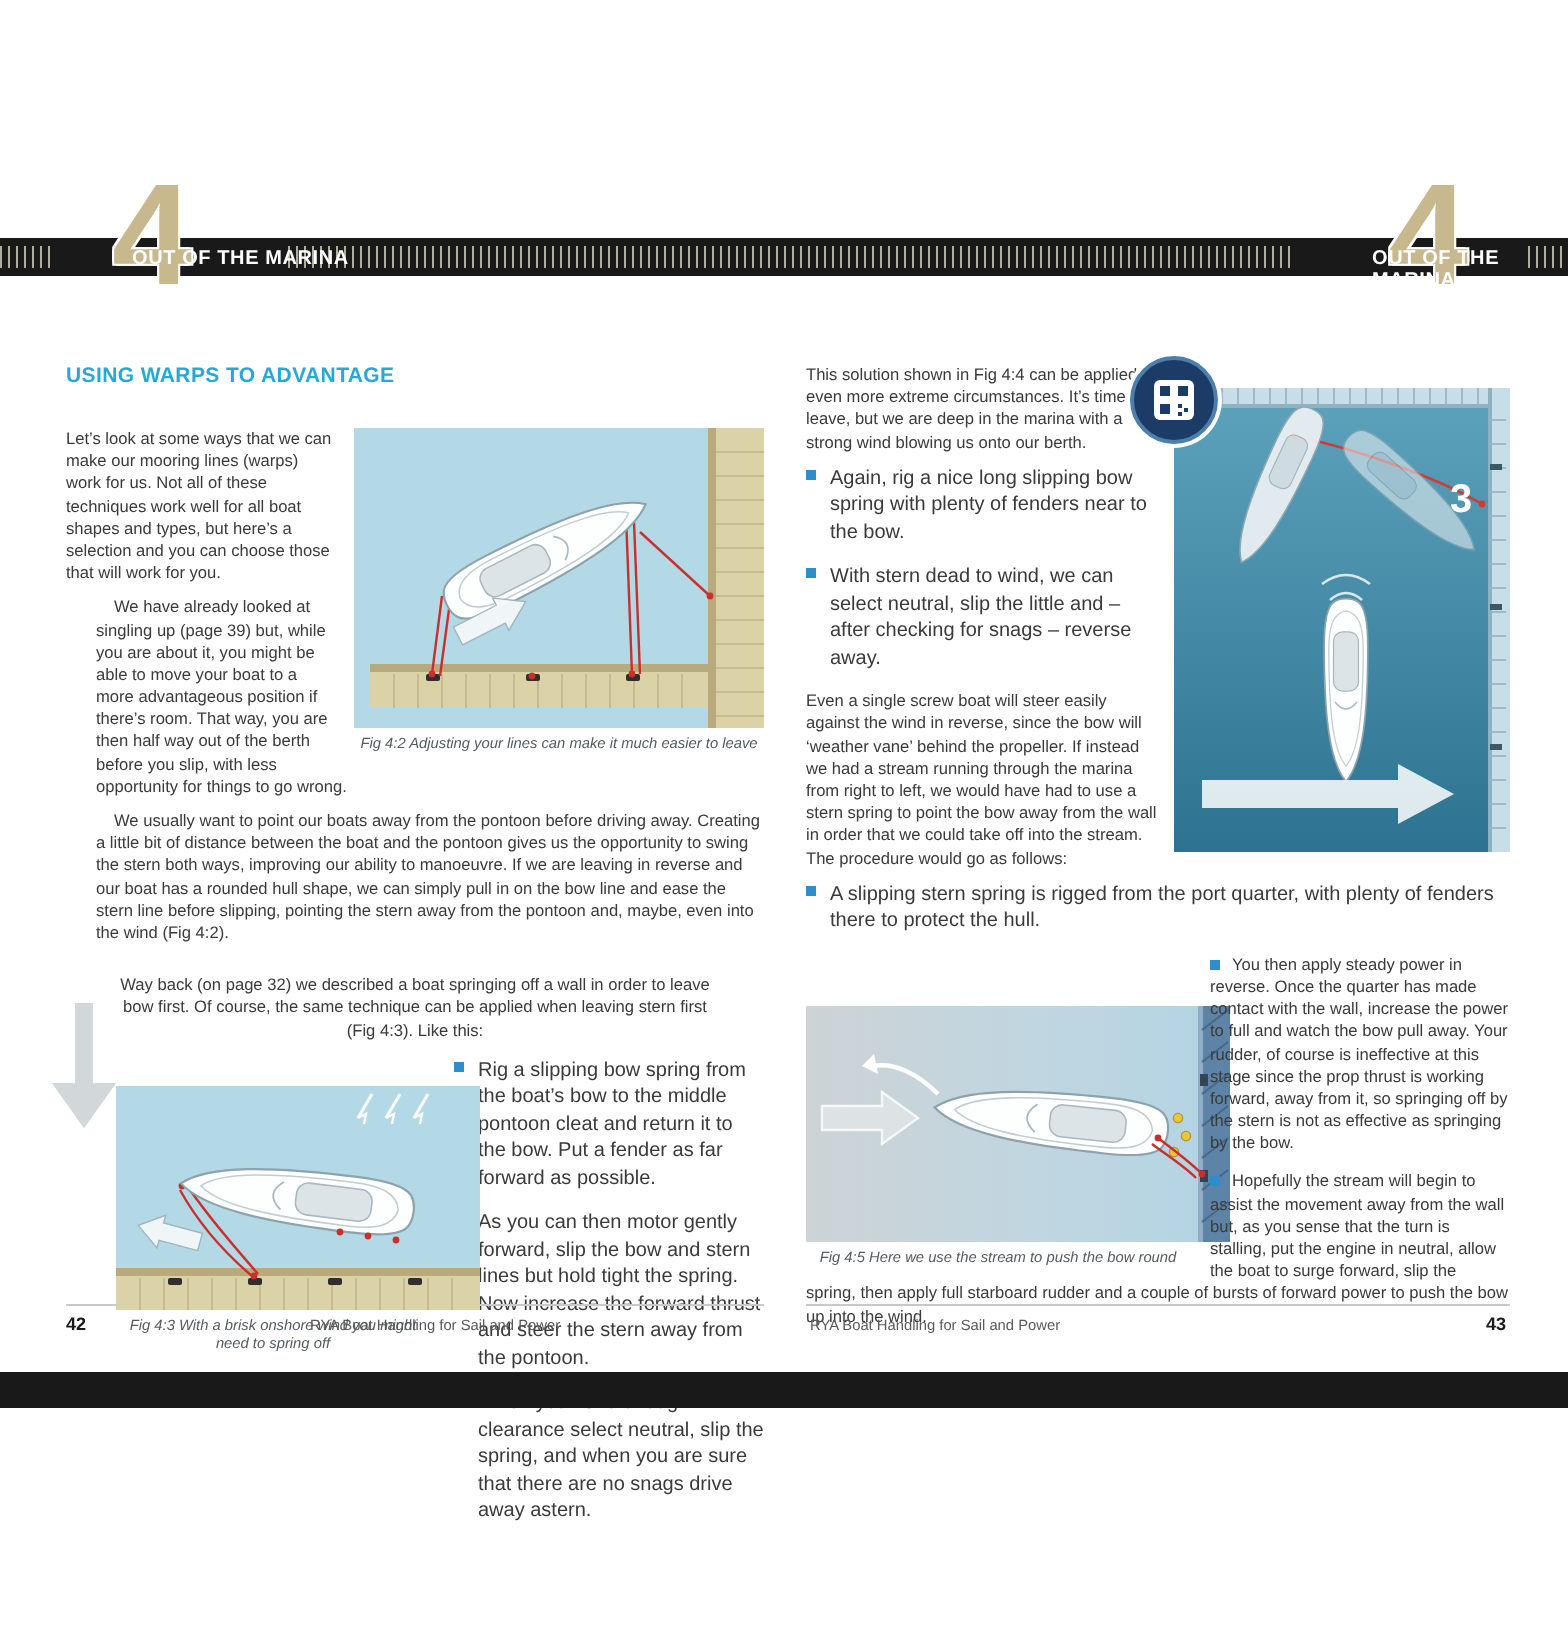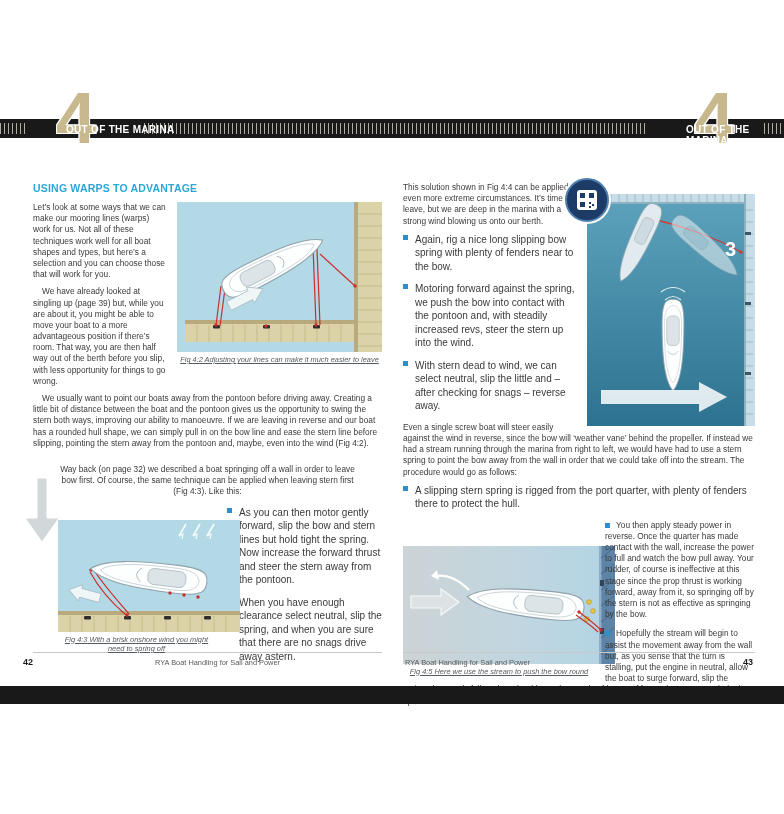--- a/index.html
+++ b/index.html
@@ -20,26 +20,26 @@
   .chapter-num.cn-left { left:56px; top:82px; }
   .chapter-num.cn-right { left:694px; top:82px; }
   .chapter-title { position:absolute; z-index:4; top:124px; font-size:10px; font-weight:bold; color:#fff; letter-spacing:.3px;padding-left:32px; }
   .chapter-title.ct-left { left:34px; }
   .chapter-title.ct-right { left:654px; }
 
   
   .page { position:absolute; top:162px; padding-top:20px; }
   .page.pg-left { left:33px; width:349px; }
   .page.pg-right { left:403px; width:352px; }
-  h2.sec { color:#29a8d8; font-size:10.5px; font-weight:bold; letter-spacing:.2px; margin-bottom:8px; }
+  h2.sec { color:#29a8d8; font-size:10.5px; font-weight:bold; letter-spacing:.2px; margin-bottom:20px; }
   p.body { font-size:8.3px; line-height:1.35; color:#3a3a3a; margin-bottom:6px; }
-  p.indent { text-indent:9px; }
+  p.indent { text-indent:9px;margin-left:15px; }
   .bridge { font-size:8.3px; line-height:1.35; color:#3a3a3a; text-align:center; width:88%; margin:9px auto 5px auto; }
   .clearfix::after { content:""; display:block; clear:both; }
-  .figcap { font-size:7.4px; font-style:italic; color:#555b60; text-align:center; margin-top:3px; line-height:1.25;text-decoration:underline; }
+  .figcap { font-size:7.4px; font-style:italic; color:#555b60; text-align:center; margin-top:3px; line-height:1.25; }
   svg { display:block; }
 
   figure.fig42 { float:right; width:205px; margin:0 0 4px 8px; }
   .row43 { display:flex; gap:12px; position:relative; margin-top:6px; }
   figure.fig43 { width:182px; flex:none; margin-top:16px; z-index:1;padding-left:25px; }
   .down-arrow { position:absolute; left:-8px; top:-26px; z-index:2; }
   .bul-col { flex:1; padding-top:2px; }
 
   .bullet { position:relative; padding-left:12px; margin-bottom:9px; font-size:10px; line-height:1.35; color:#3a3a3a; }
   .bullet .sq { position:absolute; left:0; top:2px; width:5px; height:5px; background:#2b8fcb; }
@@ -50,21 +50,21 @@
   .badge { position:absolute; left:-22px; top:-16px; width:44px; height:44px; border-radius:50%;
     background:#1c3c67; border:2px solid #4d7fae; box-shadow:0 0 0 2px rgba(255,255,255,.95);
     display:flex; align-items:center; justify-content:center; z-index:3; }
   figure.fig45 { float:left; width:192px; margin:26px 10px 0 0; }
 
   
   .footrule { position:absolute; top:652px; height:1px; background:#c9c9c9; }
   .footrule.fr-left { left:33px; width:349px; }
   .footrule.fr-right { left:403px; width:352px; }
   .pagenum { position:absolute; top:657px; font-size:9px; font-weight:bold; color:#1a1a1a; }
-  .pagenum.pn-left { left:23px; }
+  .pagenum.pn-left { left:33px; }
   .pagenum.pn-right { right:31px;margin-left:28px; }
   .foottitle { position:absolute; top:658px; font-size:7.4px; color:#595959; width:220px; }
   .foottitle.ft-left { left:155px; }
   .foottitle.ft-right { left:405px; }
 </style>
 </head>
 <body>
 
 <div class="spread">
 
@@ -176,20 +176,24 @@
               <circle cx="126" cy="75" r="1.7"></circle>
               <circle cx="140" cy="77" r="1.7"></circle>
           </g>
           <g transform="translate(42,78) rotate(195)">
             <path d="M0,-4.5 h20 v-4 l12,8.5 -12,8.5 v-4 h-20 z" fill="#f4f8f9" opacity="0.95" stroke="#9fb4bd" stroke-width="0.7"></path>
           </g>
         </svg>
         <figcaption class="figcap">Fig 4:3 With a brisk onshore wind you might need to spring off</figcaption>
       </figure>
       <div class="bul-col">
+        <div class="bullet">
+          <span class="sq"></span>
+          <span>Rig a slipping bow spring from the boat’s bow to the middle pontoon cleat and return it to the bow. Put a fender as far forward as possible.</span>
+        </div>
         <div class="bullet">
           <span class="sq"></span>
           <span>As you can then motor gently forward, slip the bow and stern lines but hold tight the spring. Now increase the forward thrust and steer the stern away from the pontoon.</span>
         </div>
         <div class="bullet">
           <span class="sq"></span>
           <span>When you have enough clearance select neutral, slip the spring, and when you are sure that there are no snags drive away astern.</span>
         </div>
       </div>
     </div>
@@ -256,21 +260,20 @@
         </svg>
       </div>
 
       <p class="body">This solution shown in Fig 4:4 can be applied in even more extreme circumstances. It’s time to leave, but we are deep in the marina with a strong wind blowing us onto our berth.</p>
       <div class="bullet">
         <span class="sq"></span>
         <span>Again, rig a nice long slipping bow spring with plenty of fenders near to the bow.</span>
       </div>
       <div class="bullet">
         <span class="sq"></span>
-        <span>Motoring forward against the spring, we push the bow into contact with the pontoon and, with steadily increased revs, steer the stern up into the wind.</span>
       </div>
       <div class="bullet">
         <span class="sq"></span>
         <span>With stern dead to wind, we can select neutral, slip the little and – after checking for snags – reverse away.</span>
       </div>
       <p class="body">Even a single screw boat will steer easily against the wind in reverse, since the bow will ‘weather vane’ behind the propeller. If instead we had a stream running through the marina from right to left, we would have had to use a stern spring to point the bow away from the wall in order that we could take off into the stream. The procedure would go as follows:</p>
     </div>
 
     <div class="bullet">
       <span class="sq"></span>

